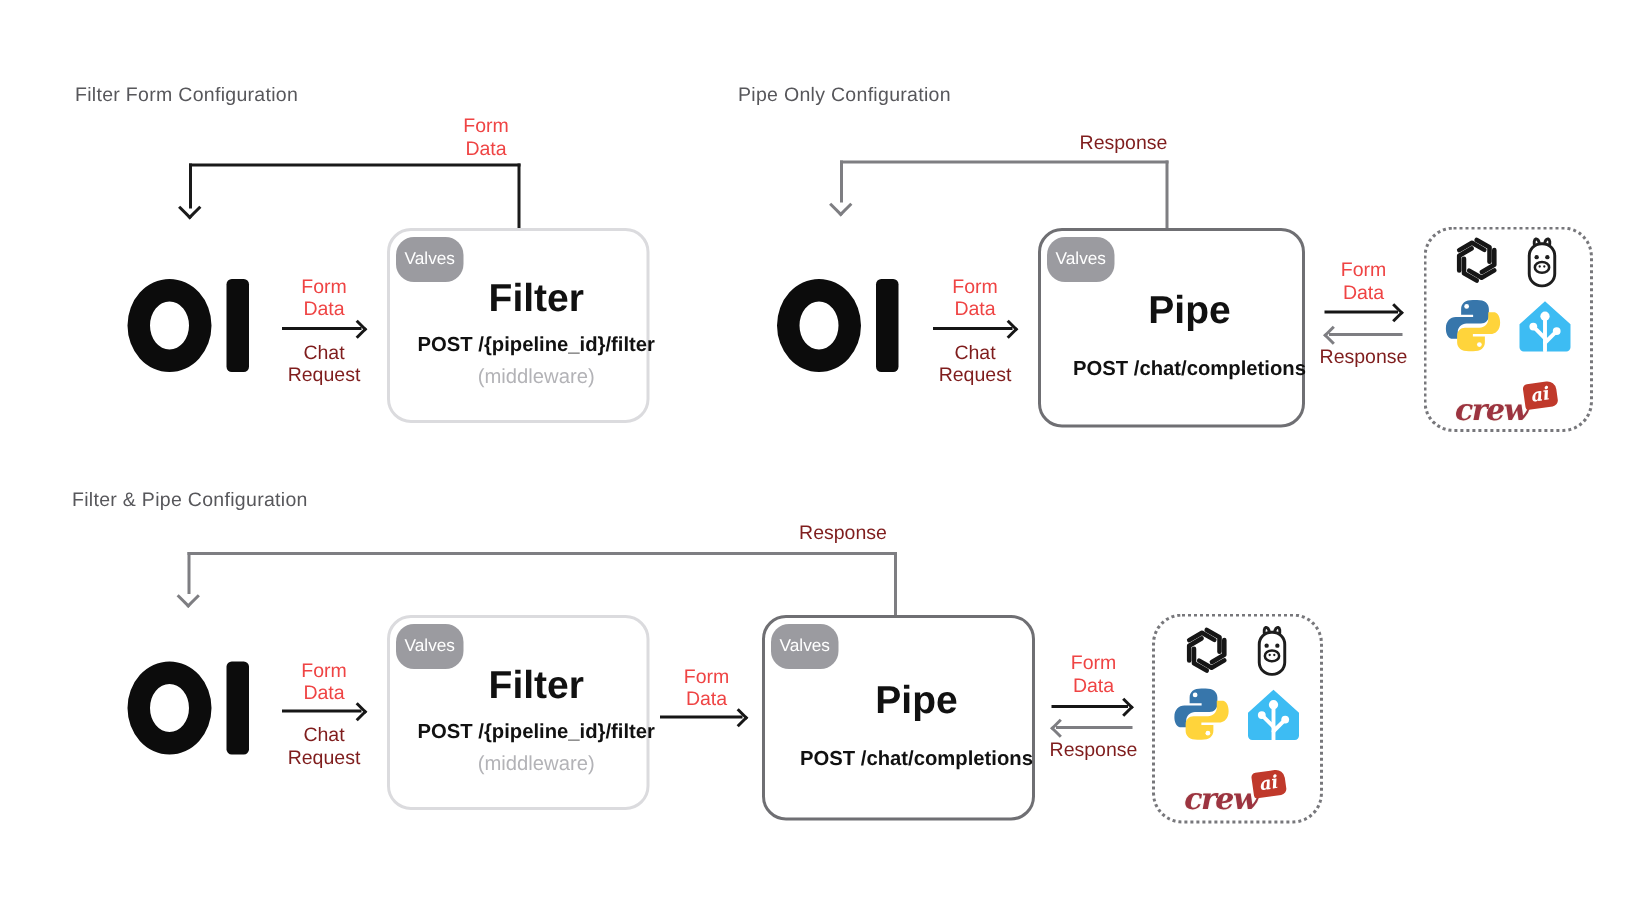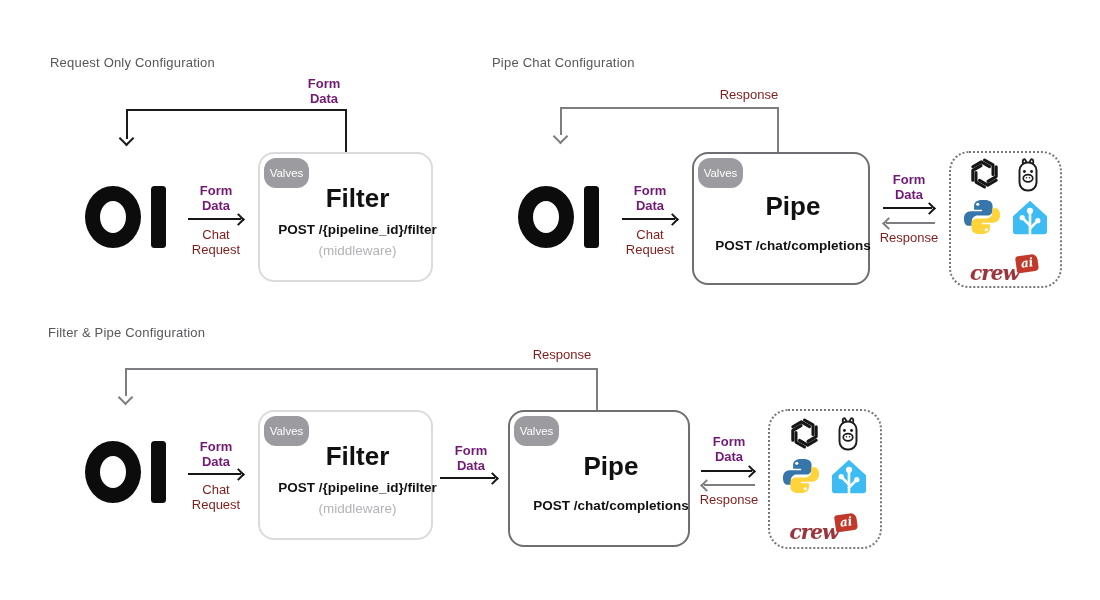--- a/index.html
+++ b/index.html
@@ -3,21 +3,21 @@
 <meta charset="utf-8">
 <style>
   * { box-sizing: border-box; margin: 0; padding: 0; }
   html,body { background:#fff; }
   .canvas{ position:relative; width:1100px; height:600px; background:#ffffff;
            font-family:"Liberation Sans","DejaVu Sans",sans-serif; overflow:hidden; }
 
   .sec-title{ position:absolute; font-size:13px; color:#57575b; letter-spacing:.2px; }
 
   .lbl{ position:absolute; font-size:13px; line-height:15px; text-align:center; white-space:pre-line; }
-  .lbl.bold{ font-weight:700; color:#701a75; }
+  .lbl.bold{ font-weight:400; color:#ef4444; }
   .lbl.gray{ color:#7f1d1d; }
 
   .line{ position:absolute; }
   .line.h{ height:2px; }
   .line.v{ width:2px; }
   .line.blk{ background:#1a1a1a; }
   .line.gry{ background:#7e7e82; }
 
   .chev{ position:absolute; width:11px; height:11px;
          border-right:2.5px solid #1a1a1a; border-bottom:2.5px solid #1a1a1a;
@@ -61,22 +61,22 @@
   .ai-flag{ background:#c0392b; color:#fff; font-family:"DejaVu Serif",serif; font-style:italic;
             font-weight:700; font-size:12px; line-height:12px; padding:2px 5px 3px;
             border-radius:3px 6px 4px 2px; transform:rotate(-8deg);
             position:relative; top:-6px; left:-3px; }
 </style>
 </head>
 <body>
 
 <div class="canvas">
 
-  <div class="sec-title" style="left:50px;top:55px">Request Only Configuration</div>
-  <div class="sec-title" style="left:492px;top:55px">Pipe Chat Configuration</div>
+  <div class="sec-title" style="left:50px;top:55px">Filter Form Configuration</div>
+  <div class="sec-title" style="left:492px;top:55px">Pipe Only Configuration</div>
   <div class="sec-title" style="left:48px;top:325px">Filter &amp; Pipe Configuration</div>
 
   <div class="line h blk" style="left:126px;top:109px;width:221px"></div>
   <div class="line v blk" style="left:345px;top:109px;height:43px"></div>
   <div class="line v blk" style="left:126px;top:109px;height:30px"></div>
   <div class="chev" style="left:121px;top:133px"></div>
   <div class="lbl bold" style="left:294px;top:76px;width:60px">Form
 Data</div>
 
   <div class="oi" style="left:85px;top:186px">

